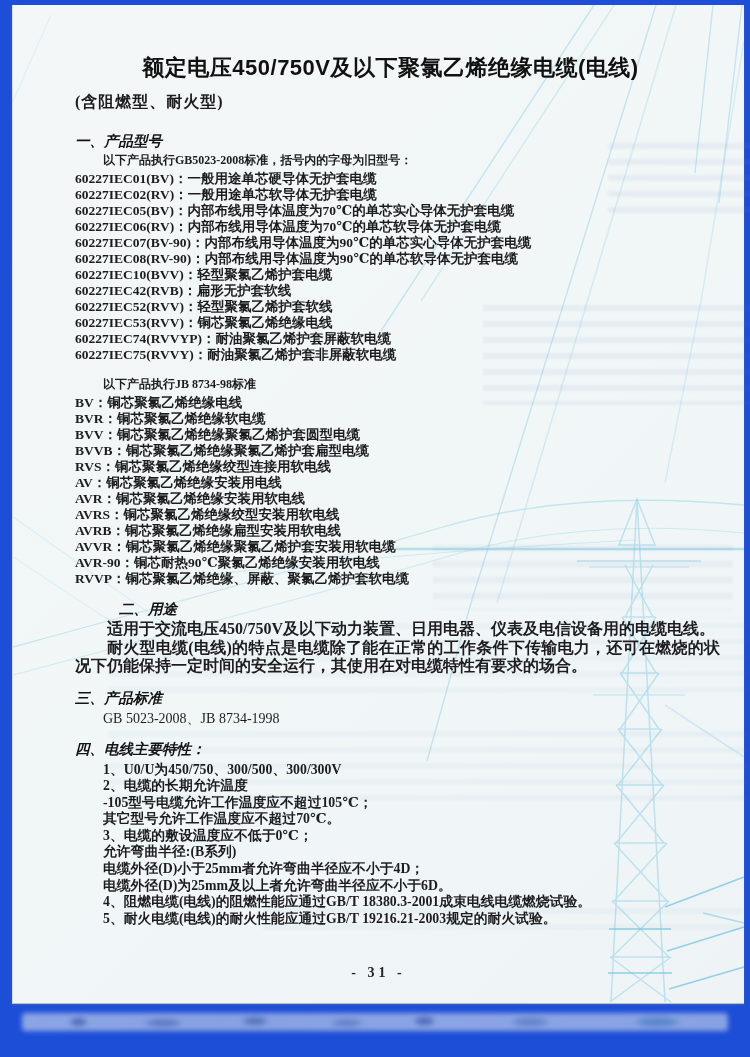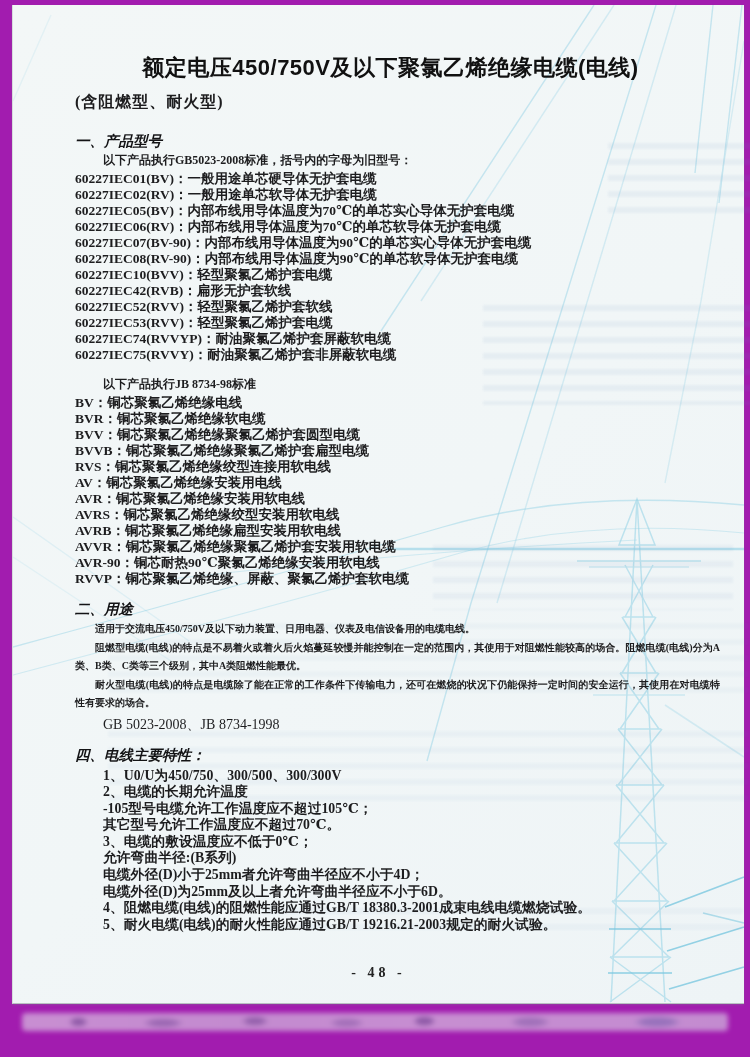--- a/index.html
+++ b/index.html
@@ -2,21 +2,21 @@
 <html><head>
 <meta charset="utf-8">
 <style>
   html,body{margin:0;padding:0;}
   body{
     width:750px;height:1057px;overflow:hidden;
     background:#fcfcfb;
     font-family:"Liberation Serif","DejaVu Serif",serif;
     -webkit-font-smoothing:antialiased;
   }
-  .canvas{position:relative;width:750px;height:1057px;background:#a21caf;overflow:hidden;}
+  .canvas{position:relative;width:750px;height:1057px;background:#1d4ed8;overflow:hidden;}
   
   .page{
     position:absolute;left:12px;top:5px;width:731px;height:998px;
     background:linear-gradient(135deg,#f3f7f7 0%,#f1f6f7 55%,#eef4f6 100%);
     border-left:1px solid #d7dddd;border-bottom:1px solid #b9c0c2;
     box-shadow:0 1px 2px rgba(120,130,135,.35);
   }
   
   .watermark{position:absolute;left:0;top:0;pointer-events:none;}
   
@@ -52,23 +52,23 @@
   }
   .sec-h{
     font-family:"Liberation Sans","DejaVu Sans",sans-serif;
     font-weight:bold;font-size:14.5px;line-height:18px;color:#131315;font-style:italic;
   }
   .h1{margin-top:19px;}
   .intro{margin-top:2px;padding-left:28px;font-size:12px;line-height:17px;font-weight:bold;}
   .model-list{margin-top:2px;}
   .model-line{font-size:13.5px;line-height:16px;font-weight:bold;white-space:nowrap;}
   .jb-intro{margin-top:13px;}
-  .h2{margin-top:13px;}
+  .h2{margin-top:13px;margin-left:44px;}
   .para{
-    margin:0;text-indent:2em;font-size:10px;line-height:18.5px;font-weight:bold;
+    margin:0;text-indent:2em;font-size:16px;line-height:18.5px;font-weight:bold;
     text-align:justify;
   }
   .paras{margin-top:2px;margin-right:-14px;}
   .h3{margin-top:13px;}
   .std{margin-top:3px;padding-left:28px;font-size:14px;line-height:17px;font-weight:normal;}
   .h4{margin-top:13px;}
   .feat{margin-top:4px;padding-left:28px;}
   .feat-line{font-size:13.8px;line-height:16.6px;font-weight:bold;white-space:nowrap;}
   .page-number{
     position:absolute;z-index:3;left:0;width:731px;bottom:22px;
@@ -167,21 +167,21 @@
       <div class="model-list">
         <div class="model-line">60227IEC01(BV)：一般用途单芯硬导体无护套电缆</div>
         <div class="model-line">60227IEC02(RV)：一般用途单芯软导体无护套电缆</div>
         <div class="model-line">60227IEC05(BV)：内部布线用导体温度为70℃的单芯实心导体无护套电缆</div>
         <div class="model-line">60227IEC06(RV)：内部布线用导体温度为70℃的单芯软导体无护套电缆</div>
         <div class="model-line">60227IEC07(BV-90)：内部布线用导体温度为90℃的单芯实心导体无护套电缆</div>
         <div class="model-line">60227IEC08(RV-90)：内部布线用导体温度为90℃的单芯软导体无护套电缆</div>
         <div class="model-line">60227IEC10(BVV)：轻型聚氯乙烯护套电缆</div>
         <div class="model-line">60227IEC42(RVB)：扁形无护套软线</div>
         <div class="model-line">60227IEC52(RVV)：轻型聚氯乙烯护套软线</div>
-        <div class="model-line">60227IEC53(RVV)：轻型聚氯乙烯护套电缆</div>
+        <div class="model-line">60227IEC53(RVV)：铜芯聚氯乙烯绝缘电线</div>
         <div class="model-line">60227IEC74(RVVYP)：耐油聚氯乙烯护套屏蔽软电缆</div>
         <div class="model-line">60227IEC75(RVVY)：耐油聚氯乙烯护套非屏蔽软电缆</div>
       </div>
 
       <div class="intro jb-intro">以下产品执行JB 8734-98标准</div>
 
       <div class="model-list">
         <div class="model-line">BV：铜芯聚氯乙烯绝缘电线</div>
         <div class="model-line">BVR：铜芯聚氯乙烯绝缘软电缆</div>
         <div class="model-line">BVV：铜芯聚氯乙烯绝缘聚氯乙烯护套圆型电缆</div>
@@ -192,40 +192,40 @@
         <div class="model-line">AVRS：铜芯聚氯乙烯绝缘绞型安装用软电线</div>
         <div class="model-line">AVRB：铜芯聚氯乙烯绝缘扁型安装用软电线</div>
         <div class="model-line">AVVR：铜芯聚氯乙烯绝缘聚氯乙烯护套安装用软电缆</div>
         <div class="model-line">AVR-90：铜芯耐热90℃聚氯乙烯绝缘安装用软电线</div>
         <div class="model-line">RVVP：铜芯聚氯乙烯绝缘、屏蔽、聚氯乙烯护套软电缆</div>
       </div>
 
       <div class="sec-h h2">二、用途</div>
       <div class="paras">
         <p class="para">适用于交流电压450/750V及以下动力装置、日用电器、仪表及电信设备用的电缆电线。</p>
-        <p class="para">阻燃型电缆(电线)的特点是不易着火或着火后火焰蔓延较慢并能控制在一定的范围内，其使用于对阻燃性能较高的场合。阻燃电缆(电线)分为A类、B类、C类等三个级别，其中A类阻燃性能最优。</p>
         <p class="para">耐火型电缆(电线)的特点是电缆除了能在正常的工作条件下传输电力，还可在燃烧的状况下仍能保持一定时间的安全运行，其使用在对电缆特性有要求的场合。</p>
       </div>
 
+      <div class="sec-h h3">三、产品标准</div>
       <div class="std">GB 5023-2008、JB 8734-1998</div>
 
       <div class="sec-h h4">四、电线主要特性：</div>
       <div class="feat">
         <div class="feat-line">1、U0/U为450/750、300/500、300/300V</div>
         <div class="feat-line">2、电缆的长期允许温度</div>
         <div class="feat-line">-105型号电缆允许工作温度应不超过105℃；</div>
         <div class="feat-line">其它型号允许工作温度应不超过70℃。</div>
         <div class="feat-line">3、电缆的敷设温度应不低于0℃；</div>
         <div class="feat-line">允许弯曲半径:(B系列)</div>
         <div class="feat-line">电缆外径(D)小于25mm者允许弯曲半径应不小于4D；</div>
         <div class="feat-line">电缆外径(D)为25mm及以上者允许弯曲半径应不小于6D。</div>
         <div class="feat-line">4、阻燃电缆(电线)的阻燃性能应通过GB/T 18380.3-2001成束电线电缆燃烧试验。</div>
         <div class="feat-line">5、耐火电缆(电线)的耐火性能应通过GB/T 19216.21-2003规定的耐火试验。</div>
       </div>
 
     </div>
 
-    <div class="page-number">- 48 -</div>
+    <div class="page-number">- 31 -</div>
   </div>
 
   <div class="scan-strip"></div>
 
 </div>
 
 </body></html>

